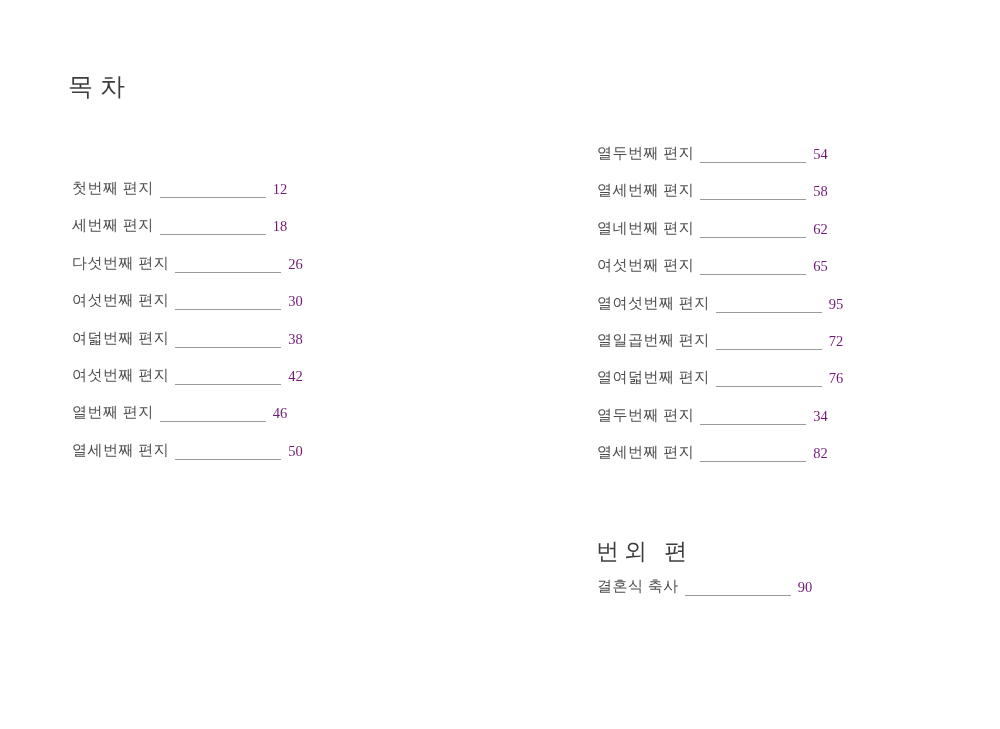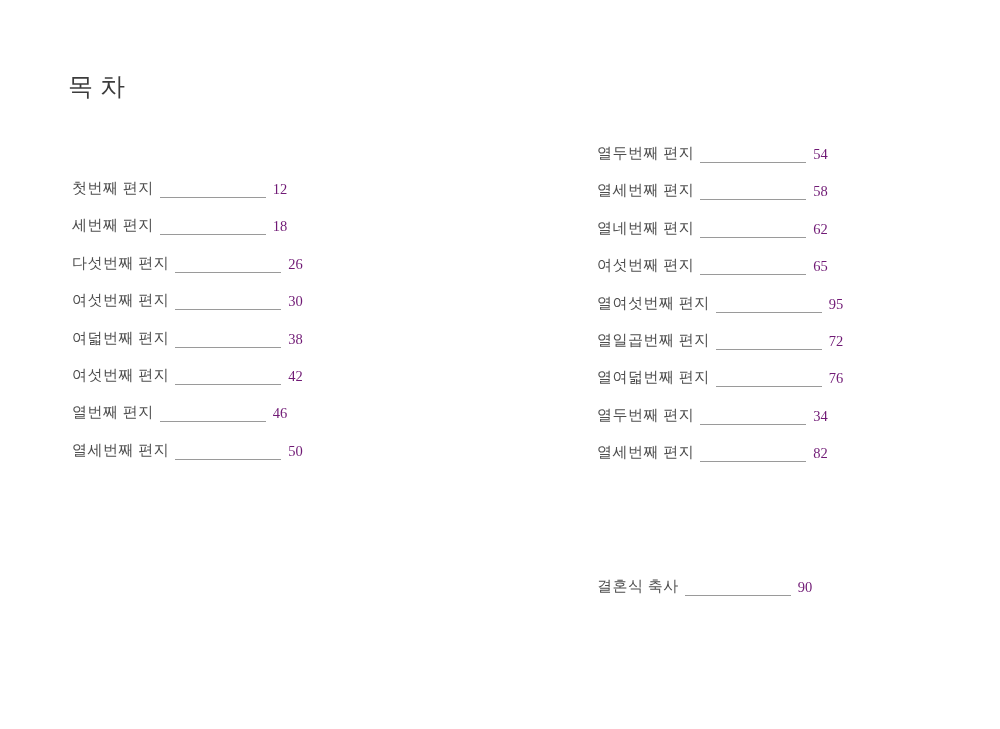--- a/index.html
+++ b/index.html
@@ -179,20 +179,21 @@
         <span class="toc-page">34</span>
       </div>
 
       <div class="toc-row">
         <span class="toc-label">열세번째 편지</span>
         <span class="toc-line"></span>
         <span class="toc-page">82</span>
       </div>
     </div>
 
+  <div class="section-title">번외 편</div>
 
   <div class="toc-col toc-col-extra">
 
       <div class="toc-row">
         <span class="toc-label">결혼식 축사</span>
         <span class="toc-line"></span>
         <span class="toc-page">90</span>
       </div>
     </div>
 

